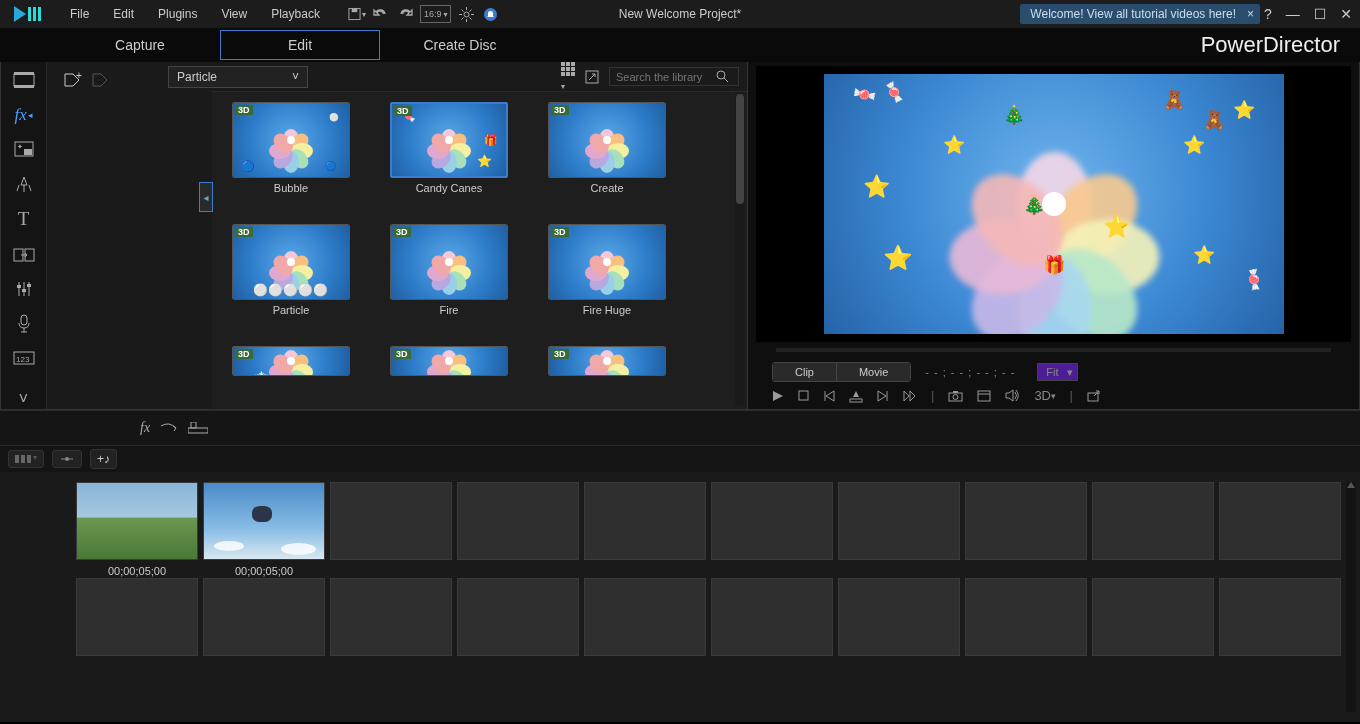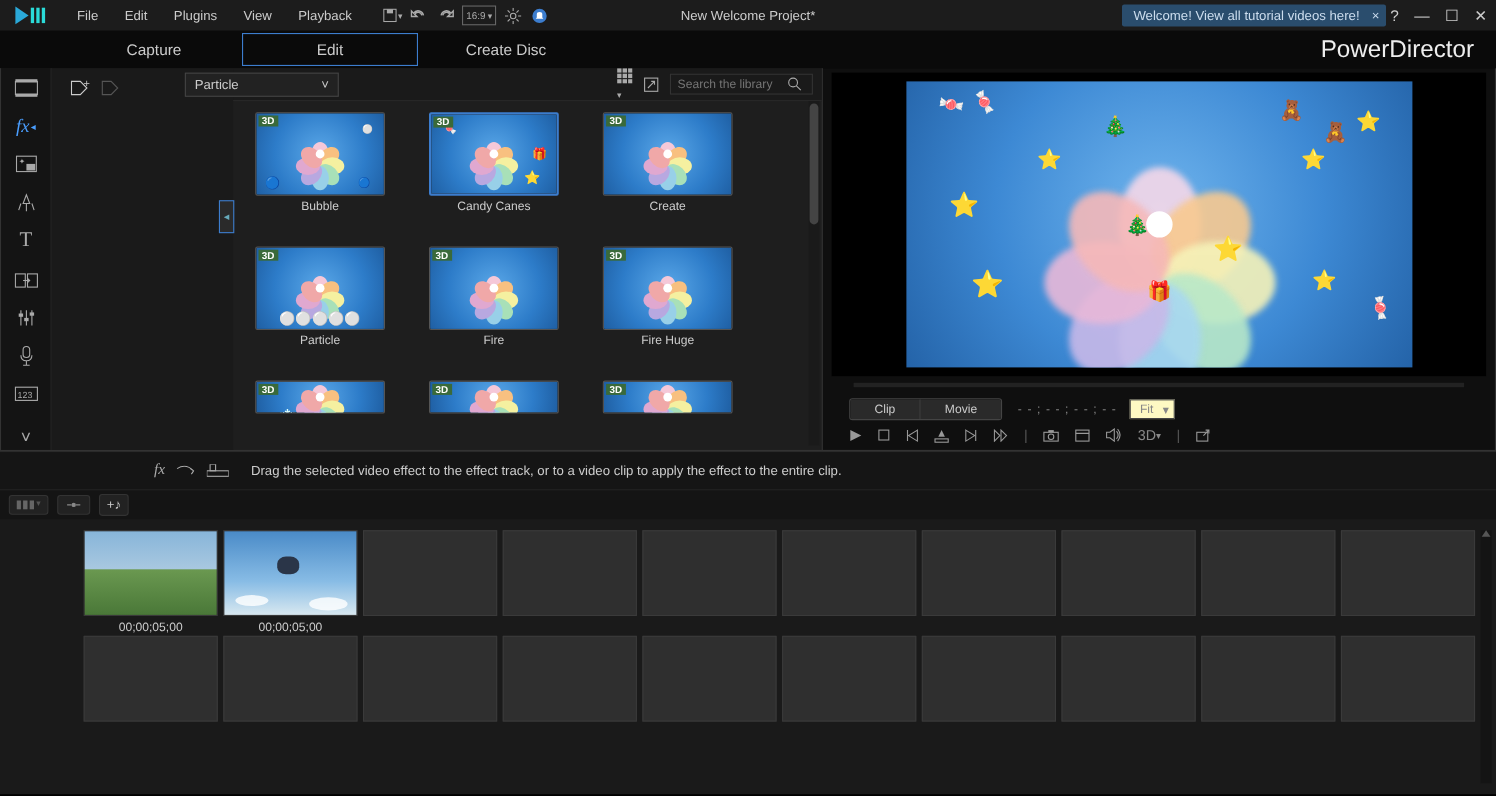--- a/index.html
+++ b/index.html
@@ -55,21 +55,21 @@
 .big-flower{position:absolute;width:240px;height:240px;left:110px;top:10px}
 .big-petal{position:absolute;width:75px;height:105px;border-radius:50%;top:68px;left:83px;transform-origin:50% 100%;filter:blur(3px);opacity:0.9}
 .particle{position:absolute;font-size:18px}
 .playback-bar{height:4px;background:#222;margin:6px 20px}
 .preview-controls{display:flex;flex-direction:column;gap:6px;padding:4px 16px 2px}
 .pc-row1{display:flex;align-items:center;gap:6px}
 .pc-seg{display:flex;border:1px solid #444;border-radius:3px;overflow:hidden}
 .pc-seg-btn{padding:3px 22px;background:#2a2a2a;color:#ccc;font-size:11px;cursor:pointer;border-right:1px solid #444}
 .pc-seg-btn:last-child{border-right:none}
 .timecode{color:#888;font-size:11px;margin-left:8px;letter-spacing:1px}
-.fit-dd{margin-left:6px;background:#fef9c3;border:1px solid #444;padding:2px 18px 2px 8px;color:#888;font-size:11px;position:relative}
+.fit-dd{margin-left:16px;background:#4c1d95;border:1px solid #444;padding:2px 18px 2px 8px;color:#888;font-size:11px;position:relative}
 .pc-row2{display:flex;align-items:center;gap:14px;color:#888;font-size:13px}
 .pc-btn{cursor:pointer;display:flex;align-items:center}
 .hint-bar{height:36px;background:#151515;display:flex;align-items:center;padding:0 20px;gap:20px;border-top:1px solid #2a2a2a;border-bottom:1px solid #2a2a2a}
 .hint-icons{display:flex;gap:10px;align-items:center;color:#aaa;font-style:italic;font-size:14px;padding-left:60px}
 .hint-text{color:#ccc;font-size:12px}
 .timeline-area{background:#1a1a1a;height:276px;display:flex;flex-direction:column}
 .tl-toolbar{height:26px;background:#141414;display:flex;align-items:center;padding:0 8px;gap:8px}
 .tl-tool-grp{display:flex;gap:2px;background:#222;padding:2px 6px;border:1px solid #333;border-radius:3px}
 .tl-grid{flex:1;padding:10px 10px 0 76px;overflow:hidden;position:relative}
 .tl-row{display:flex;gap:5px;margin-bottom:18px}
@@ -581,21 +581,20 @@
           <path d="M1 3 Q9 -2 16 5 M13 3 L16 5 L14 8" fill="none" stroke="#aaa"></path>
         </svg>
       </span>
     <span>
         <svg width="20" height="12" viewBox="0 0 20 12">
           <rect x="0" y="6" width="20" height="5" fill="none" stroke="#aaa"></rect>
           <rect x="3" y="0" width="5" height="6" fill="none" stroke="#aaa"></rect>
         </svg>
       </span>
   </div>
-  <div class="hint-text">Drag the selected video effect to the effect track, or to a video clip to apply the effect to the entire clip.</div>
 </div>
 
 <div class="timeline-area">
   <div class="tl-toolbar">
     <div class="tl-tool-grp">
       <span style="color:#888">
           <svg width="16" height="12" viewBox="0 0 16 12">
             <rect x="0" y="2" width="4" height="8" fill="#666"></rect>
             <rect x="6" y="2" width="4" height="8" fill="#666"></rect>
             <rect x="12" y="2" width="4" height="8" fill="#666"></rect>

